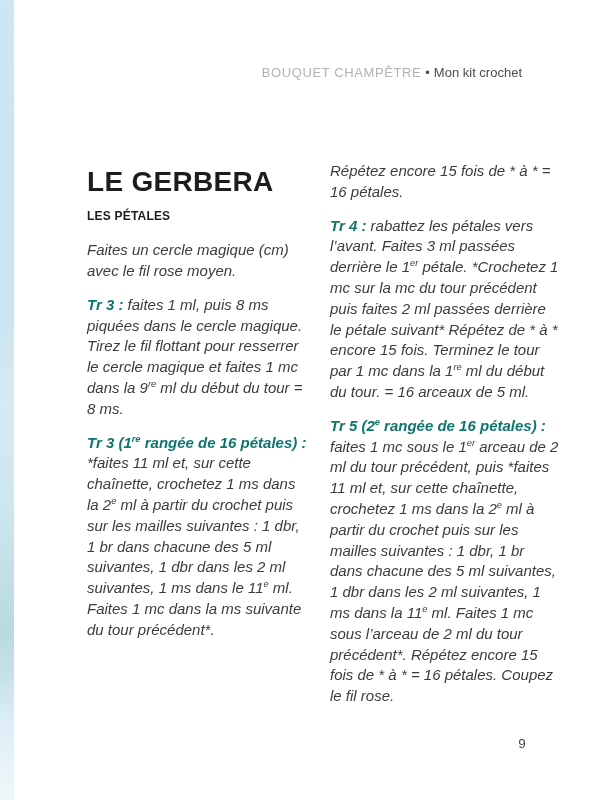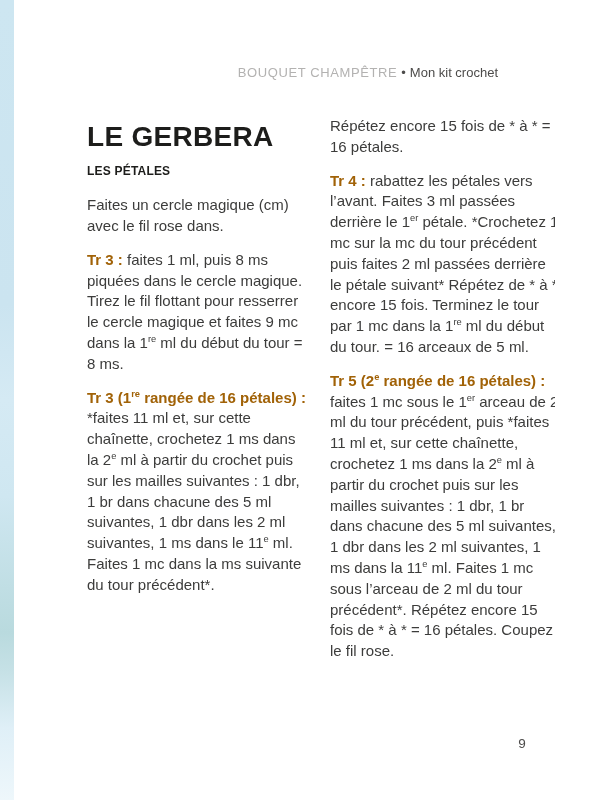--- a/index.html
+++ b/index.html
@@ -7,20 +7,21 @@
     width: 608px; height: 800px;
     background: #ffffff;
     font-family: "Liberation Sans", sans-serif;
     -webkit-font-smoothing: antialiased;
   }
   .page {
     position: relative;
     width: 555px; height: 800px;
     background: #ffffff;
     overflow: hidden;
+    padding-left: 24px;
   }
   .edge-strip {
     position: absolute; left: 0; top: 0;
     width: 14px; height: 800px;
     background: linear-gradient(180deg,
       #cde6f1 0%,
       #cbe4f0 38%,
       #d5eaf4 50%,
       #cfe7f1 62%,
       #b9dade 79%,
@@ -32,43 +33,44 @@
     position: absolute; top: 65px; right: 57px;
     font-size: 13px; line-height: 16px;
     white-space: nowrap;
   }
   .running-header .series {
     color: #b3b2b1;
     letter-spacing: 0.6px;
   }
   .running-header .sep { color: #4c4b4a; margin: 0 4px; }
   .running-header .kit { color: #4c4b4a; }
-  .col { position: absolute; }
+  .col { position: absolute; margin-top: 45px; }
   .col-left  { left: 87px;  top: 121px; width: 222px; }
   .col-right { left: 330px; top: 116px; width: 230px; }
   h1 {
     margin: 0 0 13px 0;
     font-size: 28px; line-height: 1.12;
     font-weight: 800;
     color: #1d1d1b;
     letter-spacing: 0.3px;
   }
   h2 {
     margin: 0 0 16px 0;
     font-size: 12px; line-height: 1.15;
     font-weight: 700;
     color: #1d1d1b;
     letter-spacing: 0.2px;
   }
   .paras p {
     margin: 0 0 13px 0;
     font-size: 15px; line-height: 20.8px;
     color: #3c3c3b;
+    font-style: italic;
   }
-  .paras .b { font-weight: 700; color: #a16207; }
+  .paras .b { font-weight: 700; color: #0f766e; }
   .paras sup {
     font-size: 62%;
     line-height: 0;
     vertical-align: super;
   }
   .page-number {
     position: absolute; left: 514px; top: 736px;
     width: 16px; text-align: center;
     font-size: 13.5px; color: #4c4b4a;
   }
@@ -80,22 +82,22 @@
   <div class="edge-strip"></div>
 
   <div class="running-header">
     <span class="series">BOUQUET CHAMPÊTRE</span><span class="sep">•</span><span class="kit">Mon kit crochet</span>
   </div>
 
   <div class="col col-left">
     <h1>LE GERBERA</h1>
     <h2>LES PÉTALES</h2>
     <div class="paras">
-        <p><span>Faites un cercle magique (cm) avec le fil rose dans.</span></p>
-        <p><span class="b">Tr 3 : </span><span> faites 1 ml, puis 8 ms piquées dans le cercle magique. Tirez le fil flottant pour resserrer le cercle magique et faites 9 mc dans la 1</span><sup>re</sup><span> ml du début du tour = 8 ms.</span></p>
+        <p><span>Faites un cercle magique (cm) avec le fil rose moyen.</span></p>
+        <p><span class="b">Tr 3 : </span><span> faites 1 ml, puis 8 ms piquées dans le cercle magique. Tirez le fil flottant pour resserrer le cercle magique et faites 1 mc dans la 9</span><sup>re</sup><span> ml du début du tour = 8 ms.</span></p>
         <p><span class="b">Tr 3 (1</span><sup class="b">re</sup><span class="b"> rangée de 16 pétales) : </span><span>*faites 11 ml et, sur cette chaînette, crochetez 1 ms dans la 2</span><sup>e</sup><span> ml à partir du crochet puis sur les mailles suivantes : 1 dbr, 1 br dans chacune des 5 ml suivantes, 1 dbr dans les 2 ml suivantes, 1 ms dans le 11</span><sup>e</sup><span> ml. Faites 1 mc dans la ms suivante du tour précédent*.</span></p>
       </div>
   </div>
 
   <div class="col col-right">
     <div class="paras">
         <p><span>Répétez encore 15 fois de * à * = 16 pétales.</span></p>
         <p><span class="b">Tr 4 : </span><span>rabattez les pétales vers l’avant. Faites 3 ml passées derrière le 1</span><sup>er</sup><span> pétale. *Crochetez 1 mc sur la mc du tour précédent puis faites 2 ml passées derrière le pétale suivant* Répétez de * à * encore 15 fois. Terminez le tour par 1 mc dans la 1</span><sup>re</sup><span> ml du début du tour. = 16 arceaux de 5 ml.</span></p>
         <p><span class="b">Tr 5 (2</span><sup class="b">e</sup><span class="b"> rangée de 16 pétales) : </span><span>faites 1 mc sous le 1</span><sup>er</sup><span> arceau de 2 ml du tour précédent, puis *faites 11 ml et, sur cette chaînette, crochetez 1 ms dans la 2</span><sup>e</sup><span> ml à partir du crochet puis sur les mailles suivantes : 1 dbr, 1 br dans chacune des 5 ml suivantes, 1 dbr dans les 2 ml suivantes, 1 ms dans la 11</span><sup>e</sup><span> ml. Faites 1 mc sous l’arceau de 2 ml du tour précédent*. Répétez encore 15 fois de * à * = 16 pétales. Coupez le fil rose.</span></p>
       </div>

